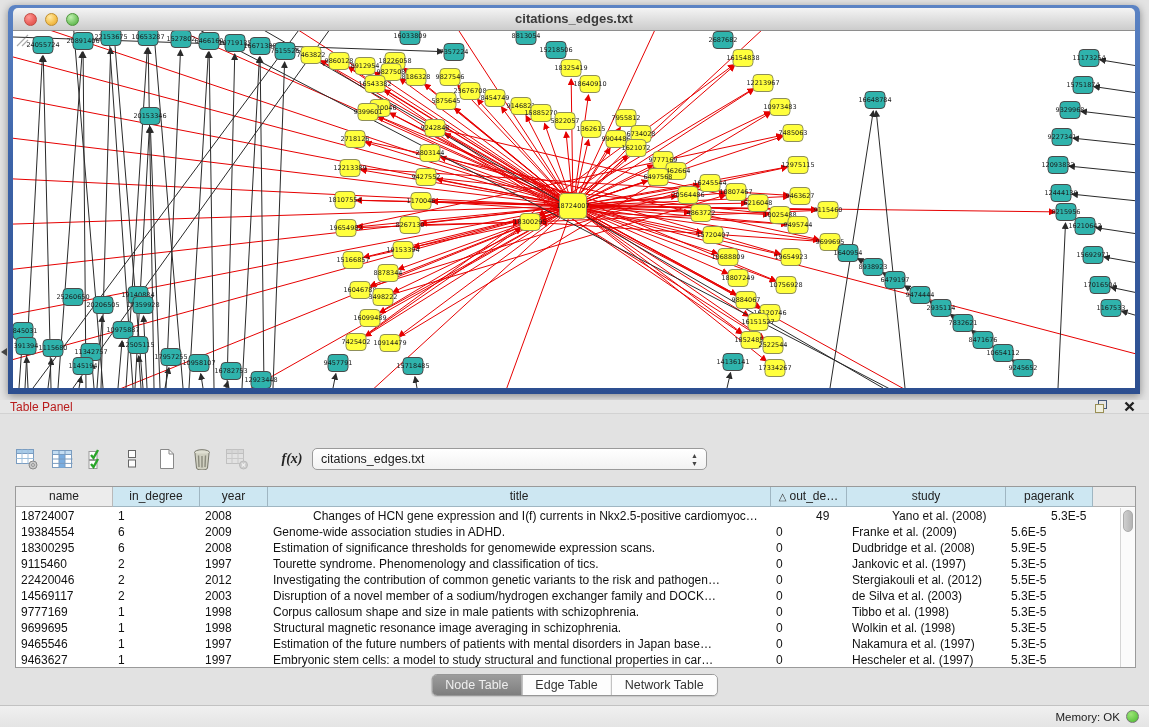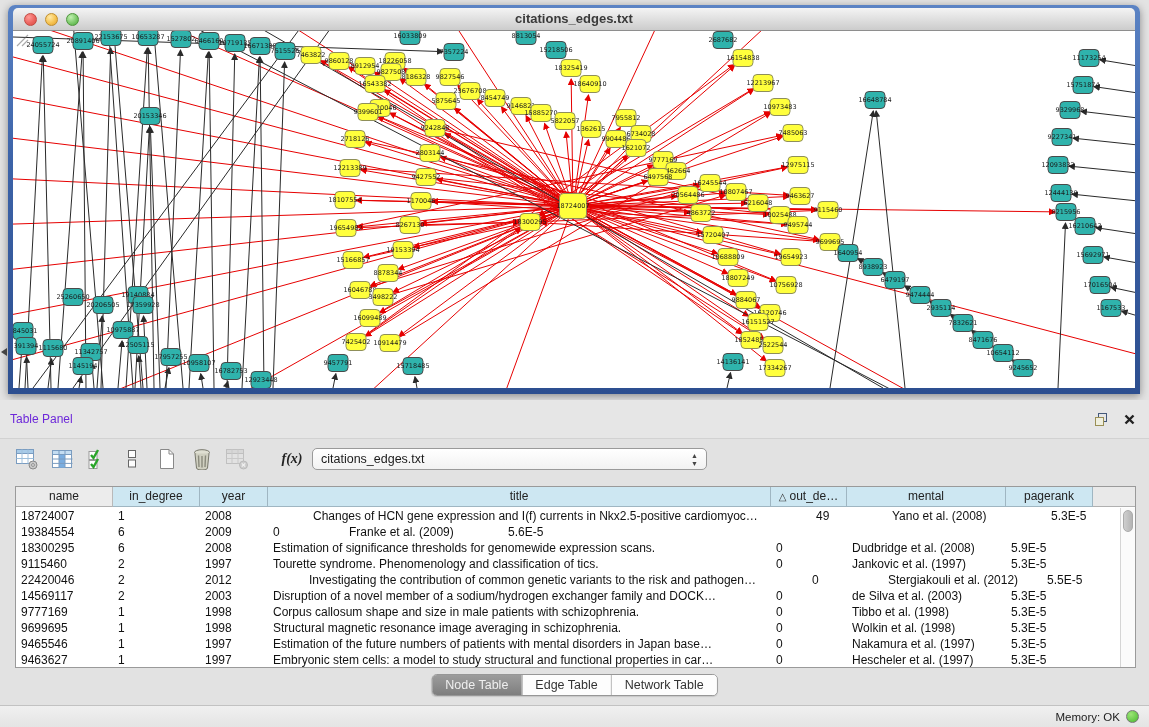--- a/index.html
+++ b/index.html
@@ -26,23 +26,23 @@
   .light.yellow{ background:radial-gradient(circle at 35% 30%,#ffe9a8,#f6c350 55%,#df9f34); border:1px solid #c08e2d;}
   .light.green{ background:radial-gradient(circle at 35% 30%,#c0f0b0,#7cc96a 55%,#4aa93a); border:1px solid #4e953d;}
   .win-title{ text-align:center; line-height:22px; font-size:13px; font-weight:700; color:#3a3a3a; }
   .net-canvas{ height:357px; background:#ffffff; position:relative; overflow:hidden; }
   .net-canvas svg{ position:absolute; left:0; top:0; }
   .resize-grip{ position:absolute; right:2px; bottom:2px; width:16px; height:16px; opacity:.55; }
   .collapse-arrow{ position:absolute; left:1px; top:348px; width:0; height:0;
     border-top:4px solid transparent; border-bottom:4px solid transparent; border-right:6px solid #444; }
   
   .table-panel{ position:absolute; left:0; top:400px; width:1149px; height:305px; background:#e2e2e2; }
-  .tp-header{ height:39px; display:flex; align-items:center; padding:0 10px;
+  .tp-header{ height:14px; display:flex; align-items:center; padding:0 10px;
     background:linear-gradient(#ececec,#ddeaddea); background:#e6e6e6; border-bottom:1px solid #d2d2d2;
-    font-size:12px; color:#6d28d9; }
+    font-size:12px; color:#b91c1c; }
   .tp-header .spacer{ margin-left:auto; }
   .tp-hicon{ width:20px; height:16px; display:flex; align-items:center; justify-content:center; margin-left:8px; cursor:default;}
   .toolbar{ position:absolute; top:46px; left:14px; height:26px; display:flex; align-items:center; gap:9px; }
   .tool{ width:26px; height:24px; display:flex; align-items:center; justify-content:center; }
   .fx-label{ font-family:"Liberation Serif",serif; font-style:italic; font-weight:700; font-size:14px; color:#222;padding-left:40px; }
   .combo{
     margin-left:18px; width:395px; height:22px; background:linear-gradient(#ffffff,#f2f2f2);
     border:1px solid #9a9a9a; border-radius:5px; display:flex; align-items:center;
     padding:0 8px; font-size:12.5px; color:#1a1a1a; position:relative;
   }
@@ -869,38 +869,39 @@
     </div>
   </div>
 
   <div class="table-wrap">
     <div class="thead" id="thead">
         <div class="th gray" style="width: 97px;">name</div>
         <div class="th" style="width: 87px;">in_degree</div>
         <div class="th" style="width: 68px;">year</div>
         <div class="th" style="width: 503px;">title</div>
         <div class="th" style="width: 76px;"><span class="sort-tri">△</span>out_de…</div>
-        <div class="th" style="width: 159px;">mental</div>
+        <div class="th" style="width: 159px;">study</div>
         <div class="th" style="width: 87px;">pagerank</div>
         <div class="th filler"></div>
       </div>
     <div class="tbody" id="tbody">
         <div class="tr">
           <div class="td" style="width: 97px;">18724007</div>
           <div class="td" style="width: 87px;">1</div>
           <div class="td" style="width: 68px;">2008</div>
           <div class="td" style="width: 503px; margin-left: 40px;">Changes of HCN gene expression and I(f) currents in Nkx2.5-positive cardiomyoc…</div>
           <div class="td" style="width: 76px;">49</div>
           <div class="td" style="width: 159px;">Yano et al. (2008)</div>
           <div class="td" style="width: 87px;">5.3E-5</div>
         </div>
         <div class="tr">
           <div class="td" style="width: 97px;">19384554</div>
           <div class="td" style="width: 87px;">6</div>
           <div class="td" style="width: 68px;">2009</div>
+          <div class="td" style="width: 503px;">Genome-wide association studies in ADHD.</div>
           <div class="td" style="width: 76px;">0</div>
           <div class="td" style="width: 159px;">Franke et al. (2009)</div>
           <div class="td" style="width: 87px;">5.6E-5</div>
         </div>
         <div class="tr">
           <div class="td" style="width: 97px;">18300295</div>
           <div class="td" style="width: 87px;">6</div>
           <div class="td" style="width: 68px;">2008</div>
           <div class="td" style="width: 503px;">Estimation of significance thresholds for genomewide expression scans.</div>
           <div class="td" style="width: 76px;">0</div>
@@ -913,21 +914,21 @@
           <div class="td" style="width: 68px;">1997</div>
           <div class="td" style="width: 503px;">Tourette syndrome. Phenomenology and classification of tics.</div>
           <div class="td" style="width: 76px;">0</div>
           <div class="td" style="width: 159px;">Jankovic et al. (1997)</div>
           <div class="td" style="width: 87px;">5.3E-5</div>
         </div>
         <div class="tr">
           <div class="td" style="width: 97px;">22420046</div>
           <div class="td" style="width: 87px;">2</div>
           <div class="td" style="width: 68px;">2012</div>
-          <div class="td" style="width: 503px; margin-left: 36px;">Investigating the contribution of common genetic variants to the risk and pathogen…</div>
+          <div class="td" style="width: 503px;">Investigating the contribution of common genetic variants to the risk and pathogen…</div>
           <div class="td" style="width: 76px;">0</div>
           <div class="td" style="width: 159px;">Stergiakouli et al. (2012)</div>
           <div class="td" style="width: 87px;">5.5E-5</div>
         </div>
         <div class="tr">
           <div class="td" style="width: 97px;">14569117</div>
           <div class="td" style="width: 87px;">2</div>
           <div class="td" style="width: 68px;">2003</div>
           <div class="td" style="width: 503px;">Disruption of a novel member of a sodium/hydrogen exchanger family and DOCK…</div>
           <div class="td" style="width: 76px;">0</div>

